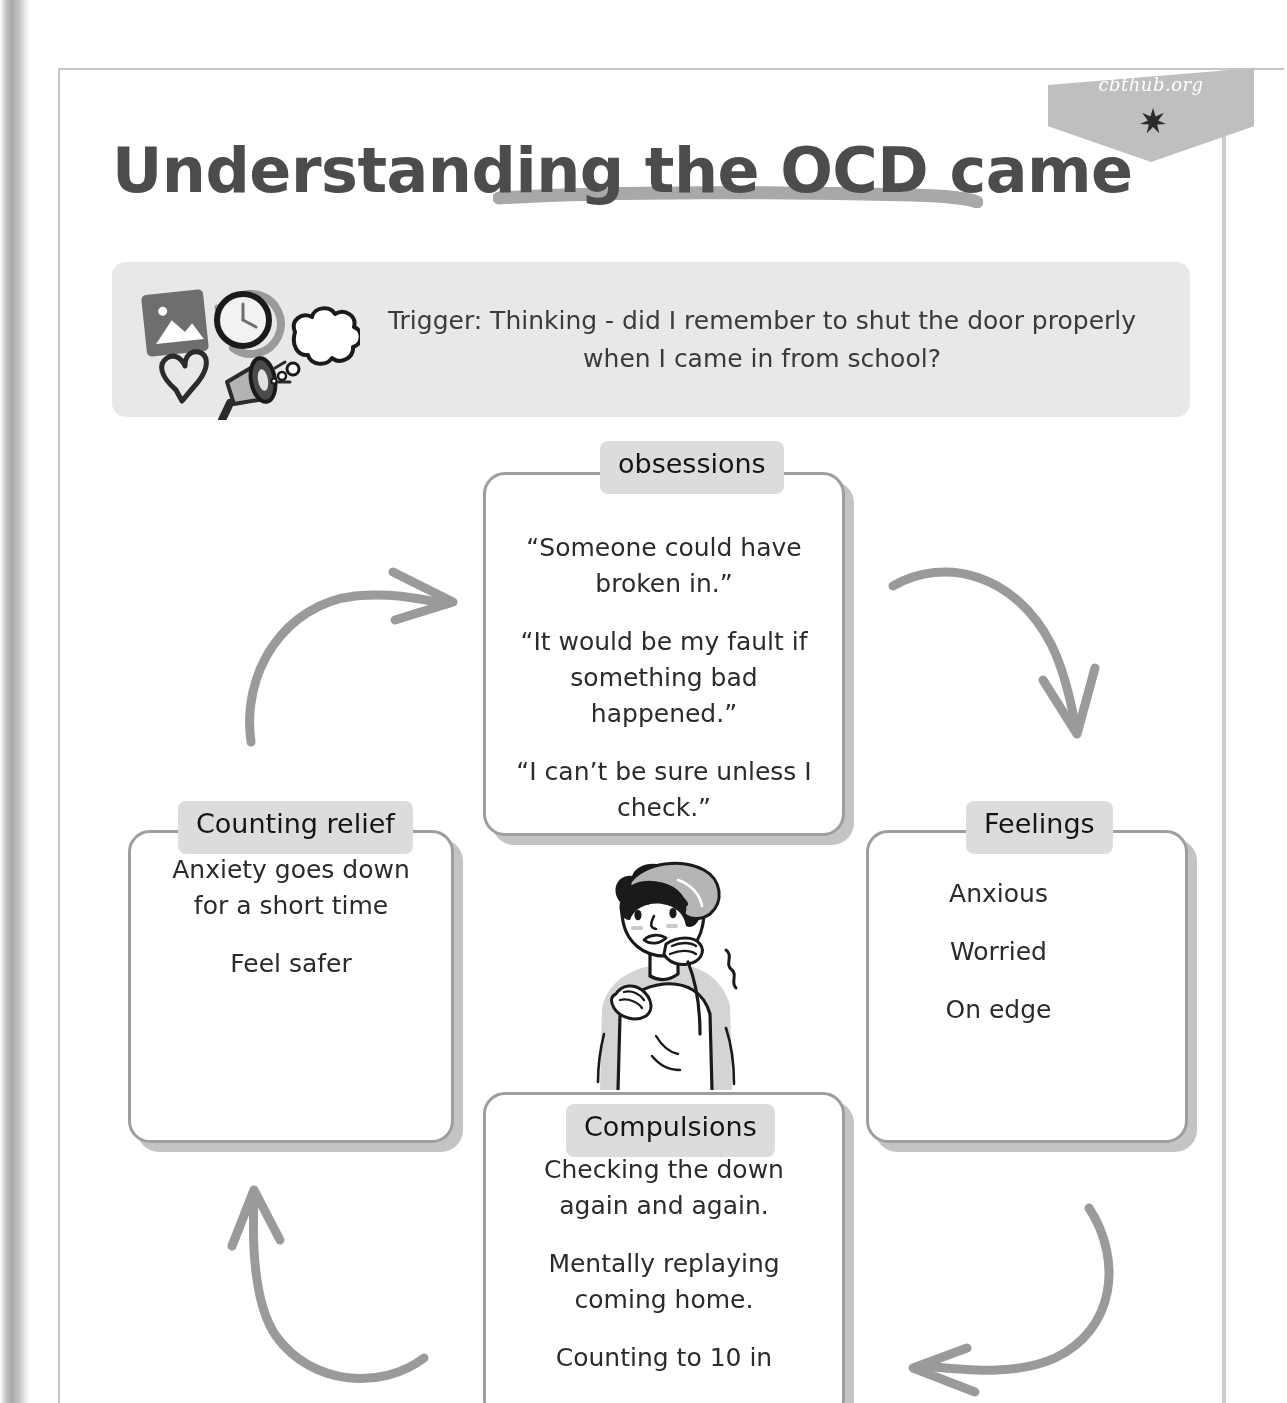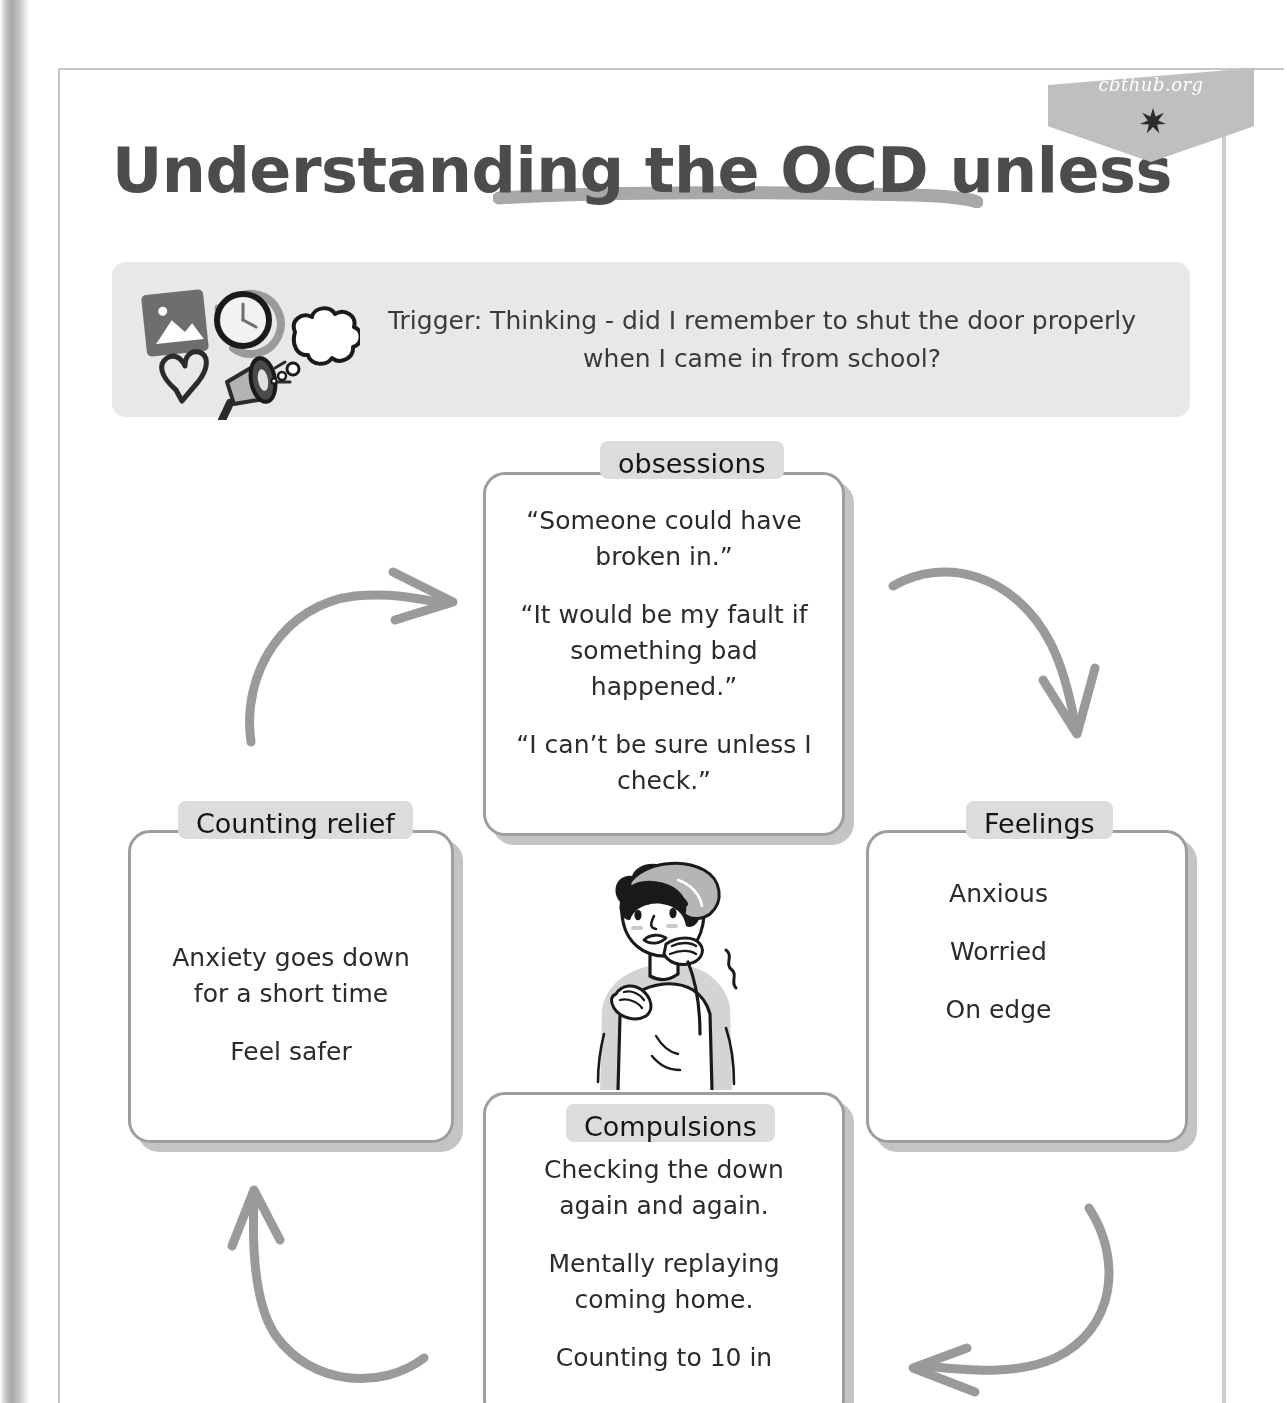--- a/index.html
+++ b/index.html
@@ -122,21 +122,21 @@
     border: 3px solid #9e9e9e;
     border-radius: 22px;
     box-shadow: 9px 9px 0 0 #c4c4c4;
     box-sizing: border-box;
     z-index: 4;
   }
   .cbox-tab {
     position: absolute;
     background: #dcdcdc;
     border-radius: 8px;
-    padding: 7px 18px 0 18px;
+    padding: 7px 18px 15px 18px;
     font-size: 27px;
     color: #141414;
     white-space: nowrap;
     z-index: 6;
     font-family: "DejaVu Sans", "Liberation Sans", sans-serif;
   }
   .cbox-body {
     position: absolute;
     left: 0;
     width: 100%;
@@ -150,29 +150,29 @@
     line-height: 36px;
     color: #2b2b2b;
     margin-bottom: 22px;
     font-family: "DejaVu Sans", "Liberation Sans", sans-serif;
   }
   .cbox-line:last-child { margin-bottom: 0; }
 
   
   #box-obsessions { left: 483px; top: 472px; width: 362px; height: 364px; }
   #tab-obsessions { left: 600px; top: 441px; }
-  #body-obsessions { left: 483px; top: 503px; width: 362px; }
+  #body-obsessions { left: 483px; top: 530px; width: 362px; }
 
   #box-feelings { left: 866px; top: 830px; width: 322px; height: 313px; }
   #tab-feelings { left: 966px; top: 801px; }
   #body-feelings { left: 866px; top: 876px; width: 265px; }
 
   #box-relief { left: 128px; top: 830px; width: 326px; height: 313px; }
   #tab-relief { left: 178px; top: 801px; }
-  #body-relief { left: 128px; top: 940px; width: 326px; }
+  #body-relief { left: 128px; top: 852px; width: 326px; }
 
   #box-compulsions { left: 483px; top: 1092px; width: 362px; height: 330px; }
   #tab-compulsions { left: 566px; top: 1104px; }
   #body-compulsions { left: 483px; top: 1152px; width: 362px; }
 
   
   .arrow { position: absolute; z-index: 3; }
   #arrow-tl { left: 215px; top: 552px; }
   #arrow-tr { left: 865px; top: 552px; }
   #arrow-br { left: 855px; top: 1190px; }
@@ -194,21 +194,21 @@
 <div class="sheet"></div>
 <div class="sheet-right-border"></div>
 
 <div class="ribbon-shape"></div>
 <div class="ribbon-label">cbthub.org</div>
 <svg class="ribbon-star" viewBox="0 0 100 100">
   <polygon points="50,0 60,33 92,18 70,48 100,62 66,63 74,97 50,73 26,97 34,63 0,62 30,48 8,18 40,33" fill="#2b2b2b"></polygon>
 </svg>
 
 <div class="title-wrap">
-  <div class="title">Understanding the OCD unless</div>
+  <div class="title">Understanding the OCD came</div>
 </div>
 <svg class="title-underline" viewBox="0 0 490 22" preserveAspectRatio="none">
   <path d="M6,12 C120,5 300,6 420,9 C455,10 478,13 484,16" stroke="#a8a8a8" stroke-width="13" fill="none" stroke-linecap="round"></path>
 </svg>
 
 <div class="trigger-banner">
   <svg class="trigger-icons" viewBox="0 0 230 150">
 
     <g>
       <rect x="14" y="22" width="62" height="62" rx="5" fill="#6e6e6e" transform="rotate(-6 45 53)"></rect>

